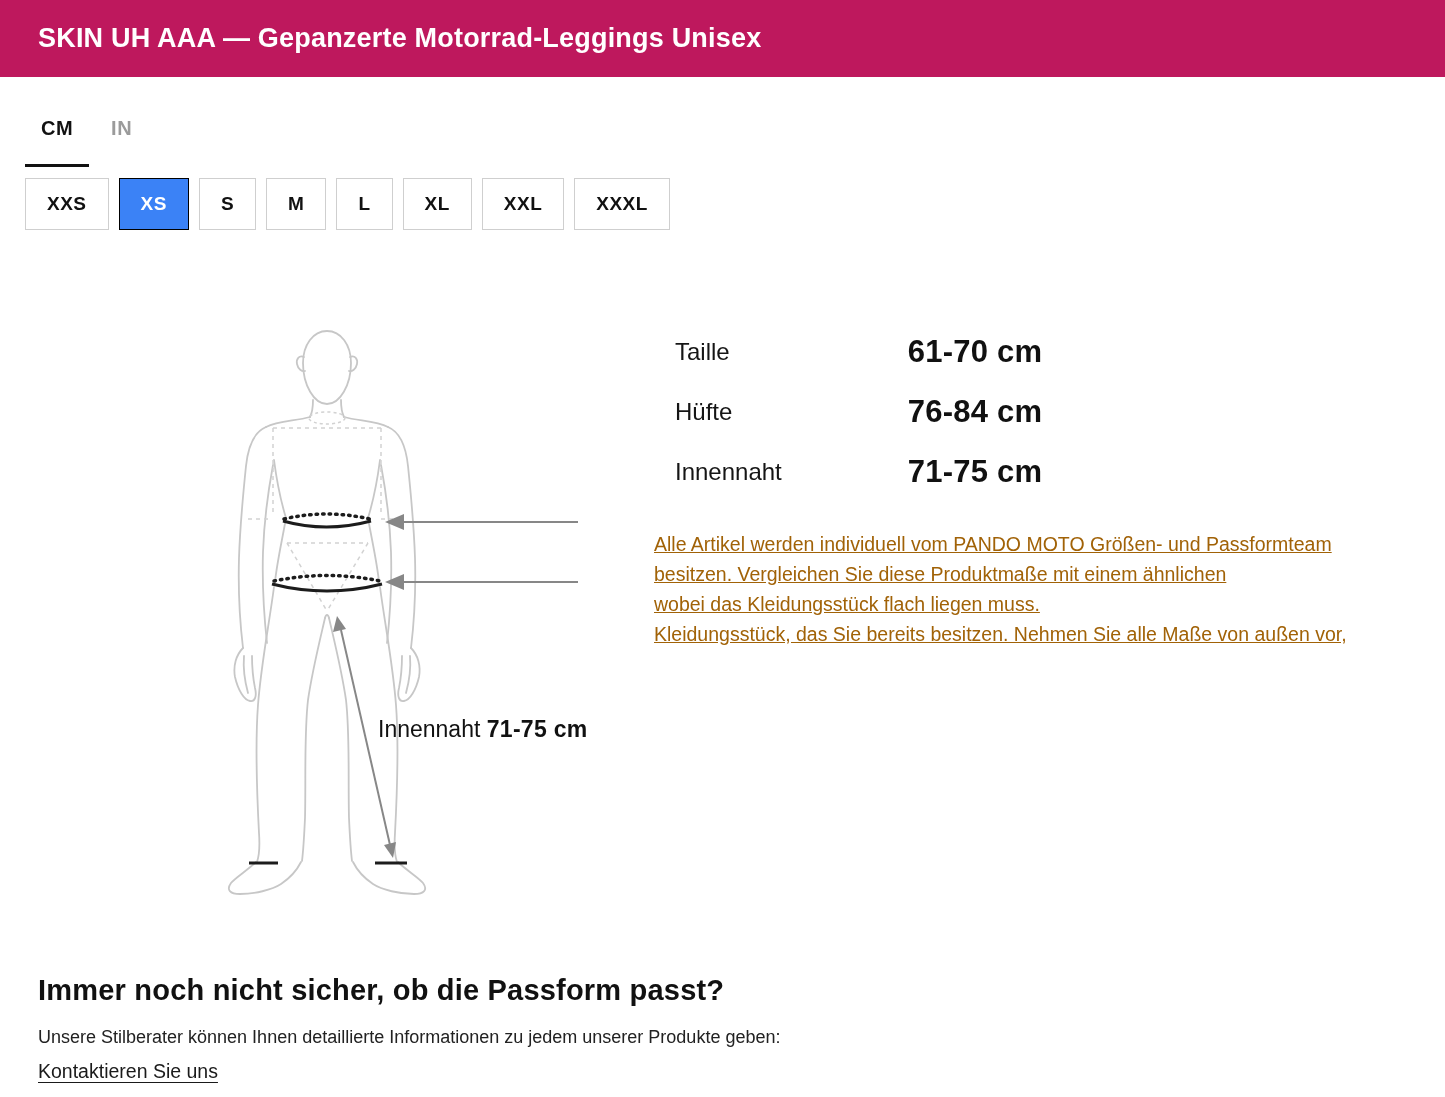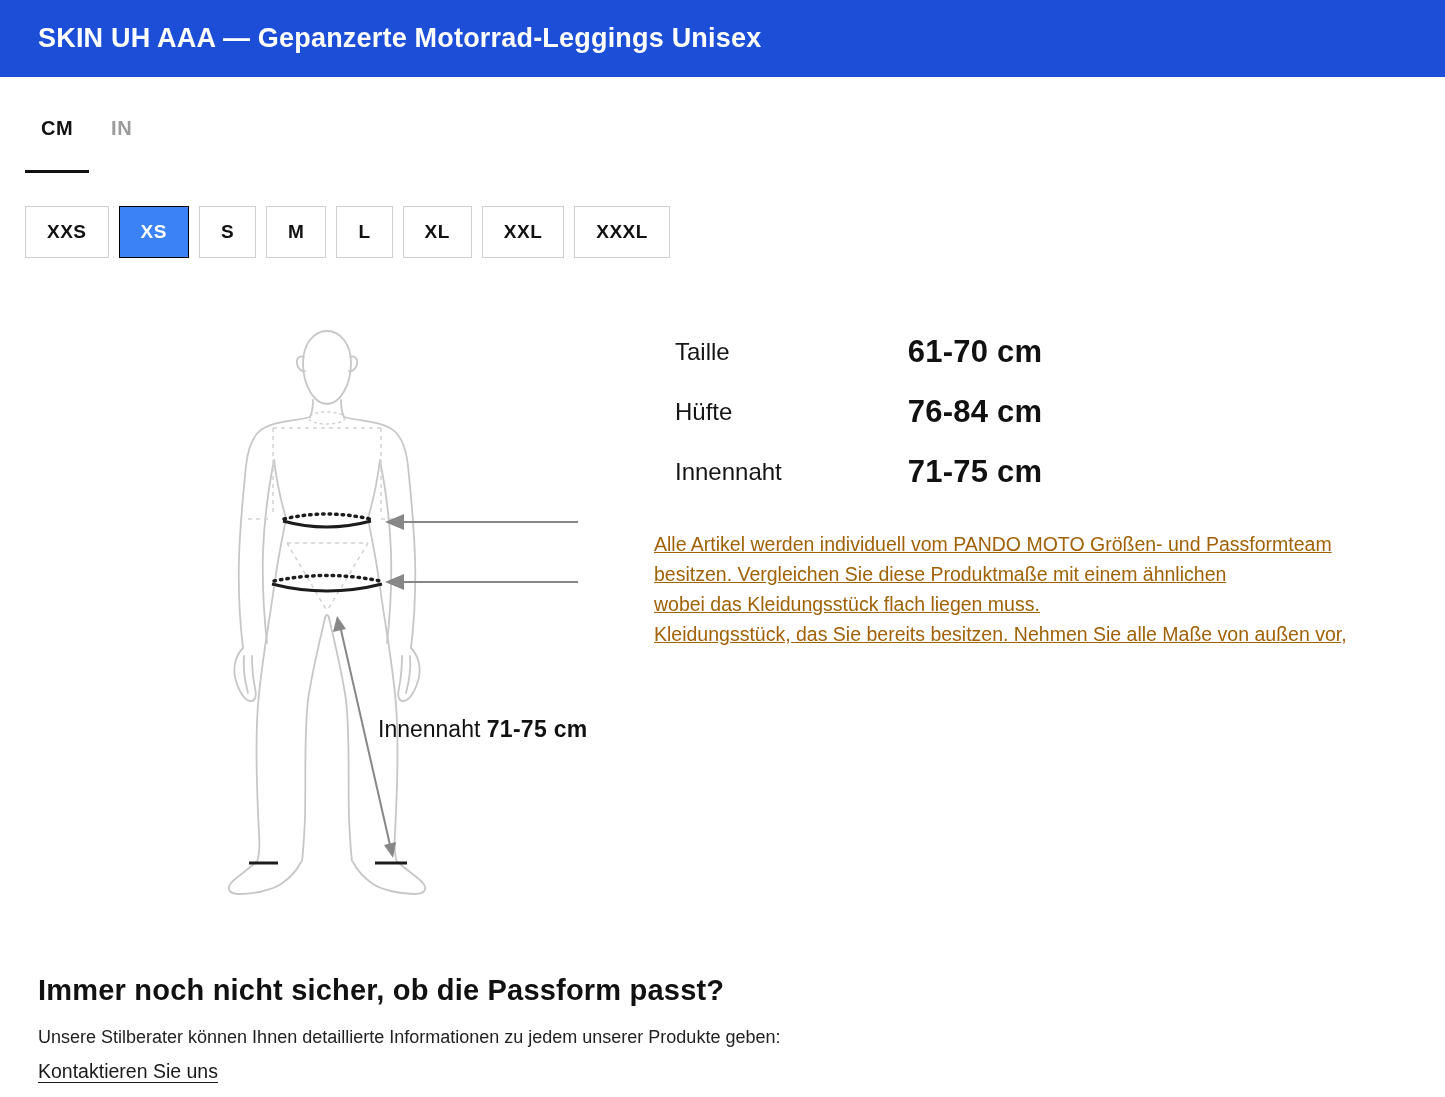--- a/index.html
+++ b/index.html
@@ -2,38 +2,38 @@
 <html><head>
 <meta charset="utf-8">
 <style>
   * { margin:0; padding:0; box-sizing:border-box; }
   html,body { width:1445px; height:1097px; background:#ffffff;
               font-family:"Liberation Sans", sans-serif; color:#1a1a1a; }
   body { position:relative; overflow:hidden; }
 
   
   .app-header { position:absolute; left:0; top:0; width:1445px; height:77px;
-                background:#1d4ed8; display:flex; align-items:center; }
+                background:#be185d; display:flex; align-items:center; }
   .app-header h1 { color:#fff; font-size:27px; font-weight:700; padding-left:38px;
                    letter-spacing:.2px; }
 
   
   .unit-tabs { position:absolute; left:25px; top:114px; display:flex; gap:6px; }
   .unit-tab { background:none; border:none; cursor:pointer;
               font-family:inherit; font-size:20px; font-weight:700;
-              padding:3px 16px 30px 16px; color:#9b9b9b;
+              padding:3px 16px 24px 16px; color:#9b9b9b;
               border-bottom:3px solid transparent; letter-spacing:.5px; }
   .unit-tab.active { color:#111; border-bottom-color:#111; }
 
   
   .size-row { position:absolute; left:25px; top:178px; display:flex; gap:10px; }
   .size-btn { height:52px; min-width:52px; padding:0 21px; background:#fff;
               border:1px solid #cfcfcf; font-family:inherit; font-size:19px;
               font-weight:700; color:#111; cursor:pointer; letter-spacing:.5px;
-              display:flex; align-items:center; justify-content:center;margin-top:28px; }
+              display:flex; align-items:center; justify-content:center; }
   .size-btn.selected { background:#3b82f6; color:#fff; border-color:#000; }
 
   
   .annot { position:absolute; font-size:23px; color:#111; white-space:nowrap; }
   .annot b { font-weight:700; letter-spacing:.3px; }
   .annot-inseam { top:716px; left:378px; }
 
   
   .meas-table { position:absolute; left:675px; top:322px; width:745px; }
   .meas-row { height:60px; display:flex; align-items:center; }

